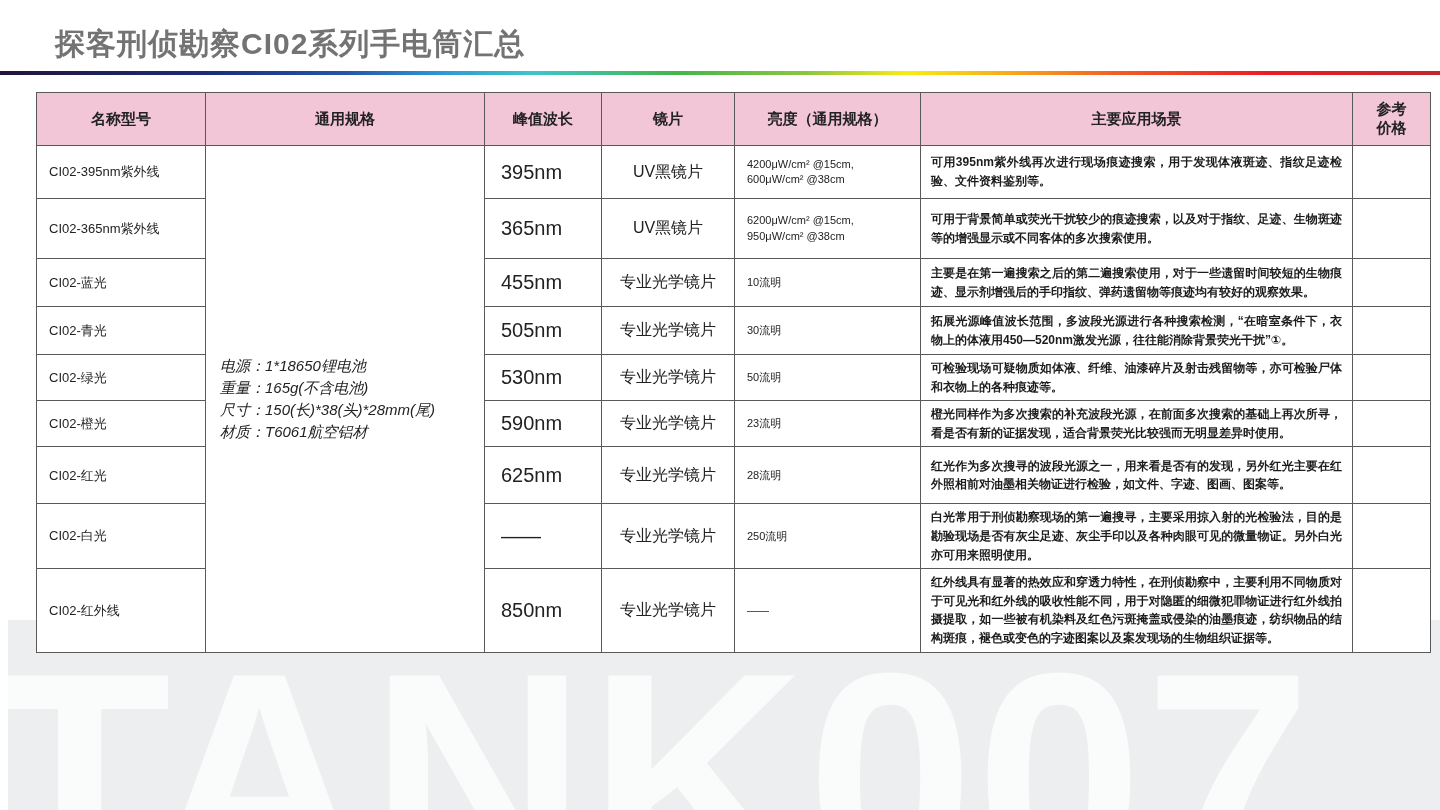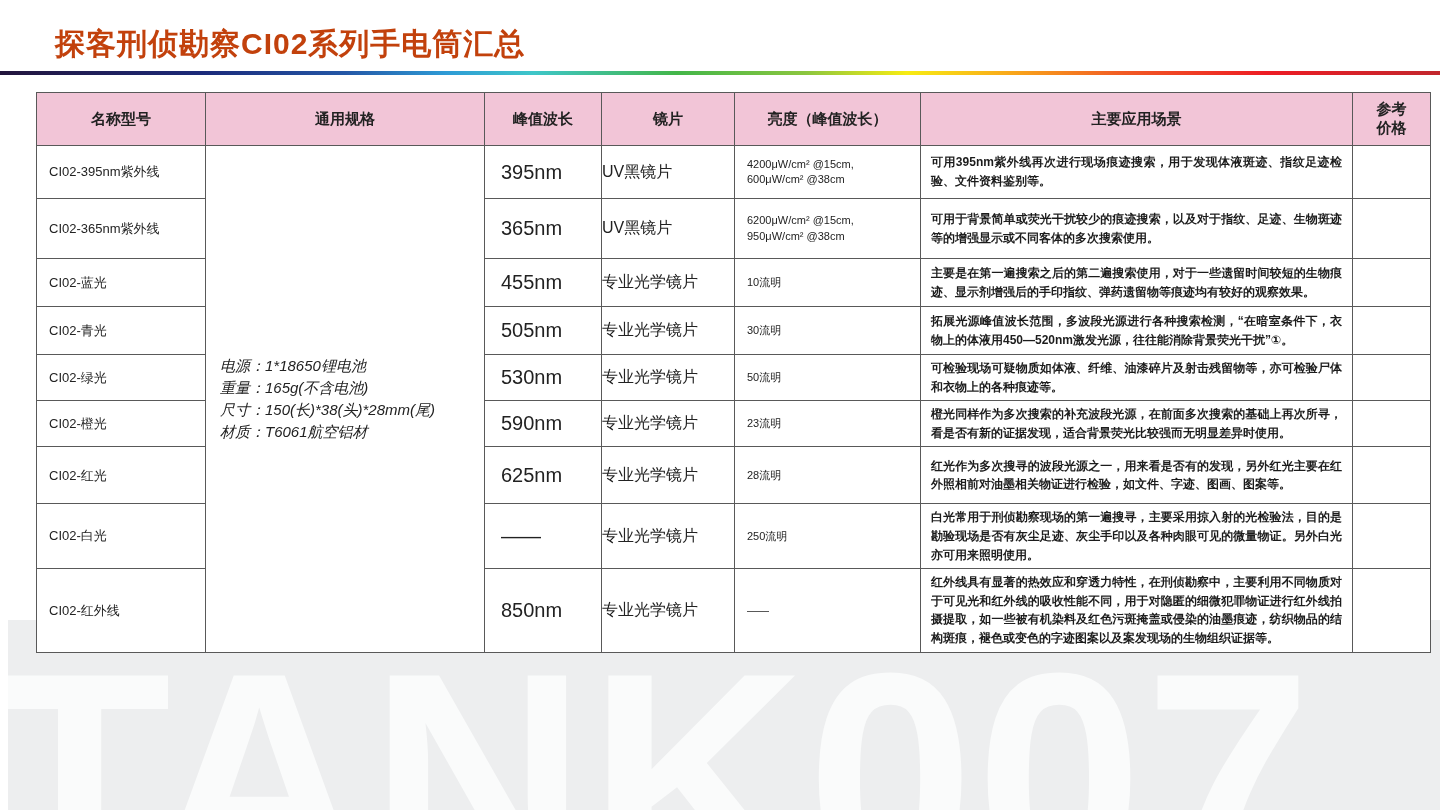--- a/index.html
+++ b/index.html
@@ -10,21 +10,21 @@
     font-family: "Liberation Sans", "DejaVu Sans", sans-serif;
     color: #222;
   }
   .page { position: relative; width: 1440px; height: 810px; overflow: hidden; }
 
   .title {
     position: absolute;
     left: 55px; top: 24px;
     font-size: 30px;
     font-weight: bold;
-    color: #c2410c;
+    color: #737373;
     letter-spacing: 1px;
   }
   .spectrum-bar {
     position: absolute;
     left: 0; top: 71px;
     width: 1440px; height: 4px;
     background: linear-gradient(90deg,
       #23153c 0%, #1b2a7a 14%, #2457a6 24%, #2e9bd6 31%,
       #3ec6c9 37%, #43b649 47%, #8cc63f 56%, #f7ec13 63%,
       #f9a91a 70%, #f15a24 78%, #ed1c24 88%, #c1272d 100%);
@@ -82,20 +82,21 @@
     line-height: 1.45;
     white-space: pre-line;
     font-style: italic;
   }
   td.wavelength {
     font-size: 20px;
     padding-left: 16px;
   }
   td.lens {
     font-size: 16px;
+    text-align: center;
   }
   td.brightness {
     font-size: 11px;
     padding-left: 12px;
     line-height: 1.4;
     white-space: pre-line;
   }
   td.scenario {
     font-size: 12px;
     font-weight: bold;
@@ -128,21 +129,21 @@
       <col style="width:186px">
       <col style="width:432px">
       <col style="width:78px">
     </colgroup>
     <thead>
       <tr>
         <th>名称型号</th>
         <th>通用规格</th>
         <th>峰值波长</th>
         <th>镜片</th>
-        <th>亮度（峰值波长）</th>
+        <th>亮度（通用规格）</th>
         <th>主要应用场景</th>
         <th class="price-h">参考
 价格</th>
       </tr>
     </thead>
     <tbody>
         <tr style="height: 53px;">
           <td class="model">CI02-395nm紫外线</td>
           <td class="specs" rowspan="9">电源：1*18650锂电池
 重量：165g(不含电池)

